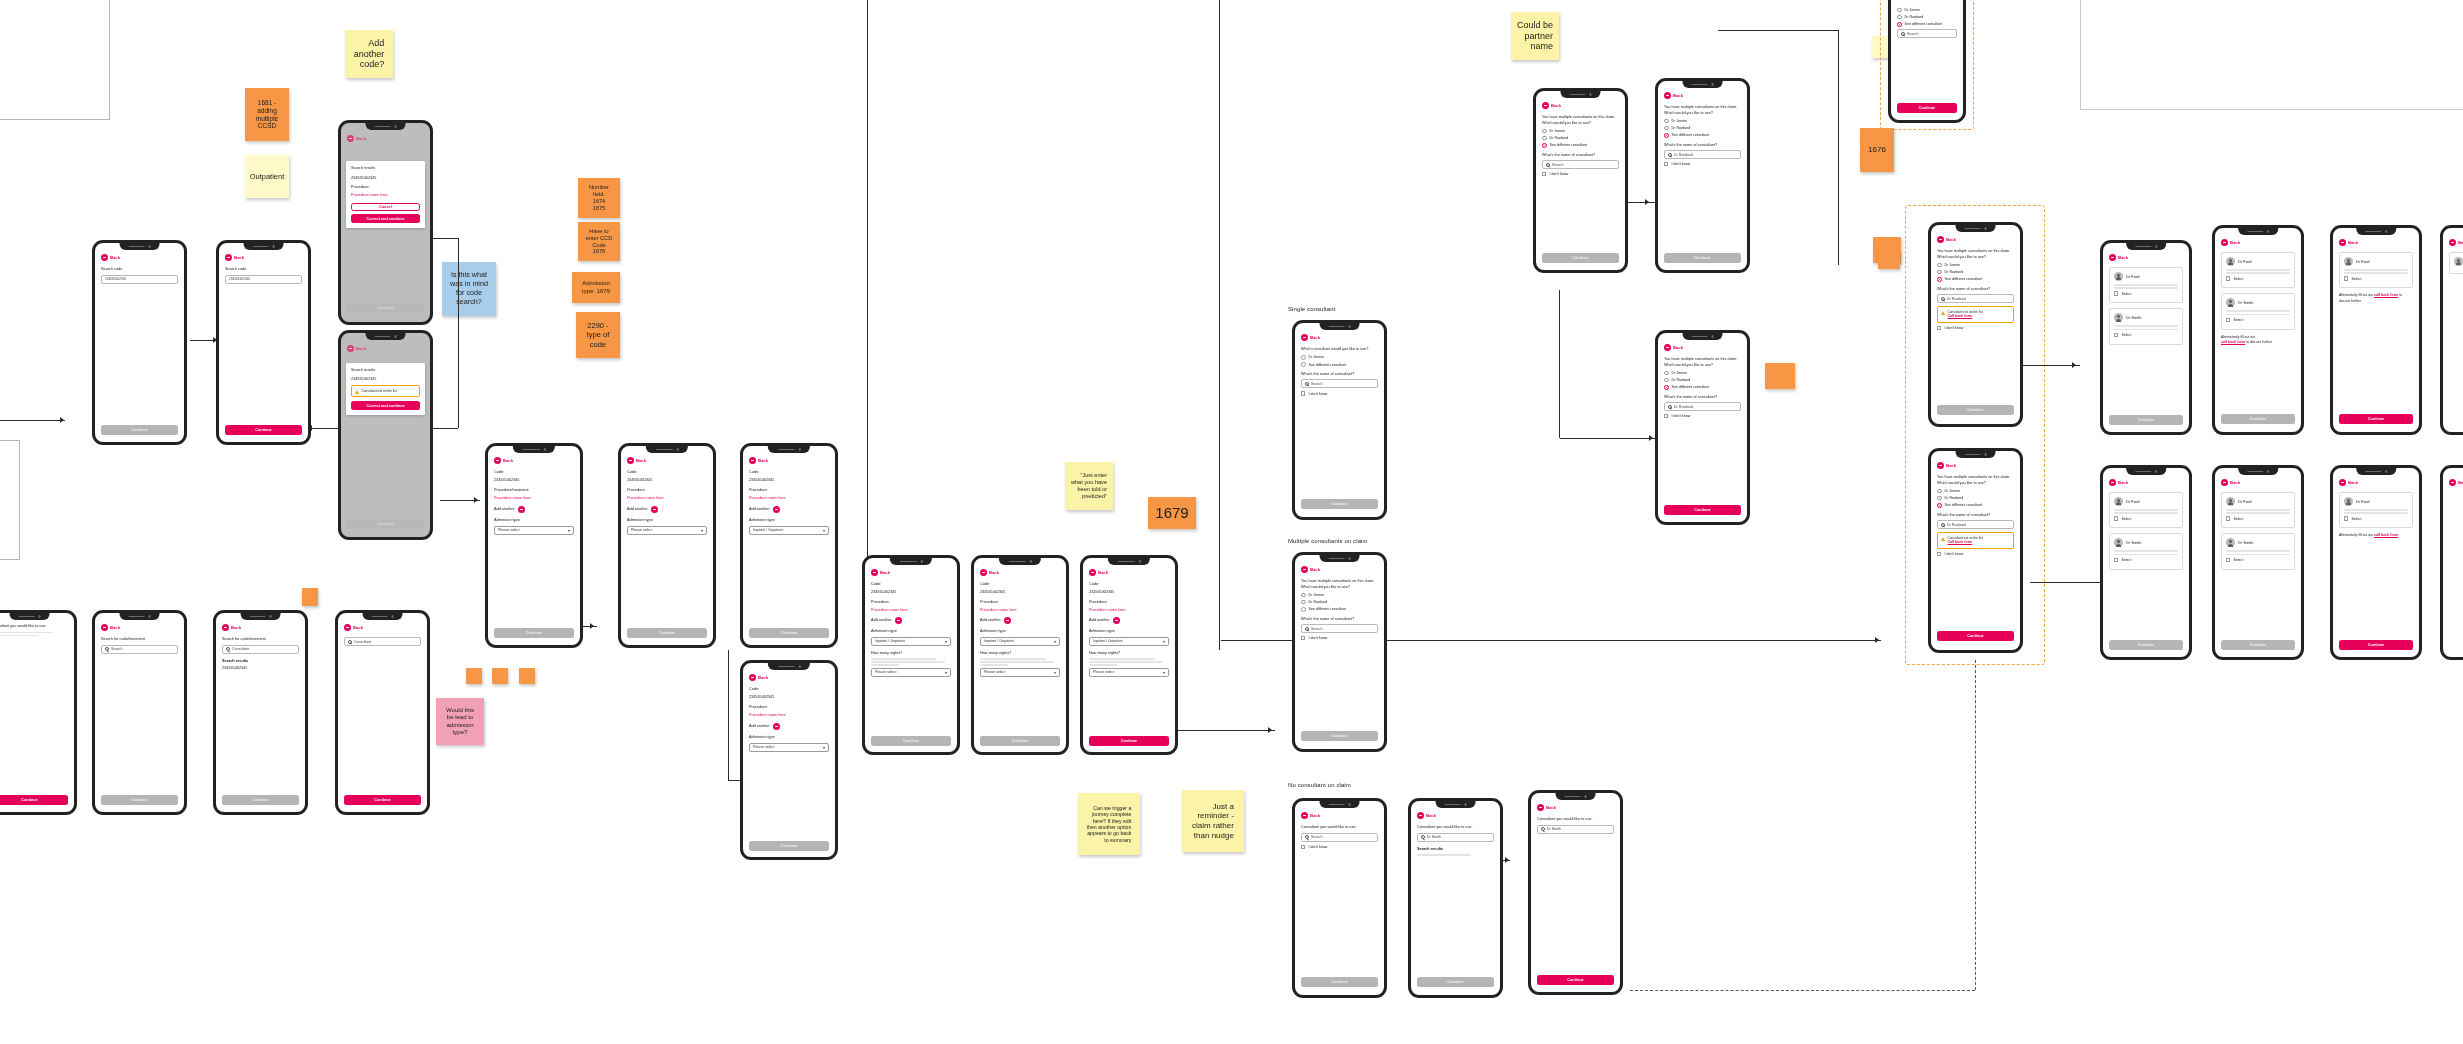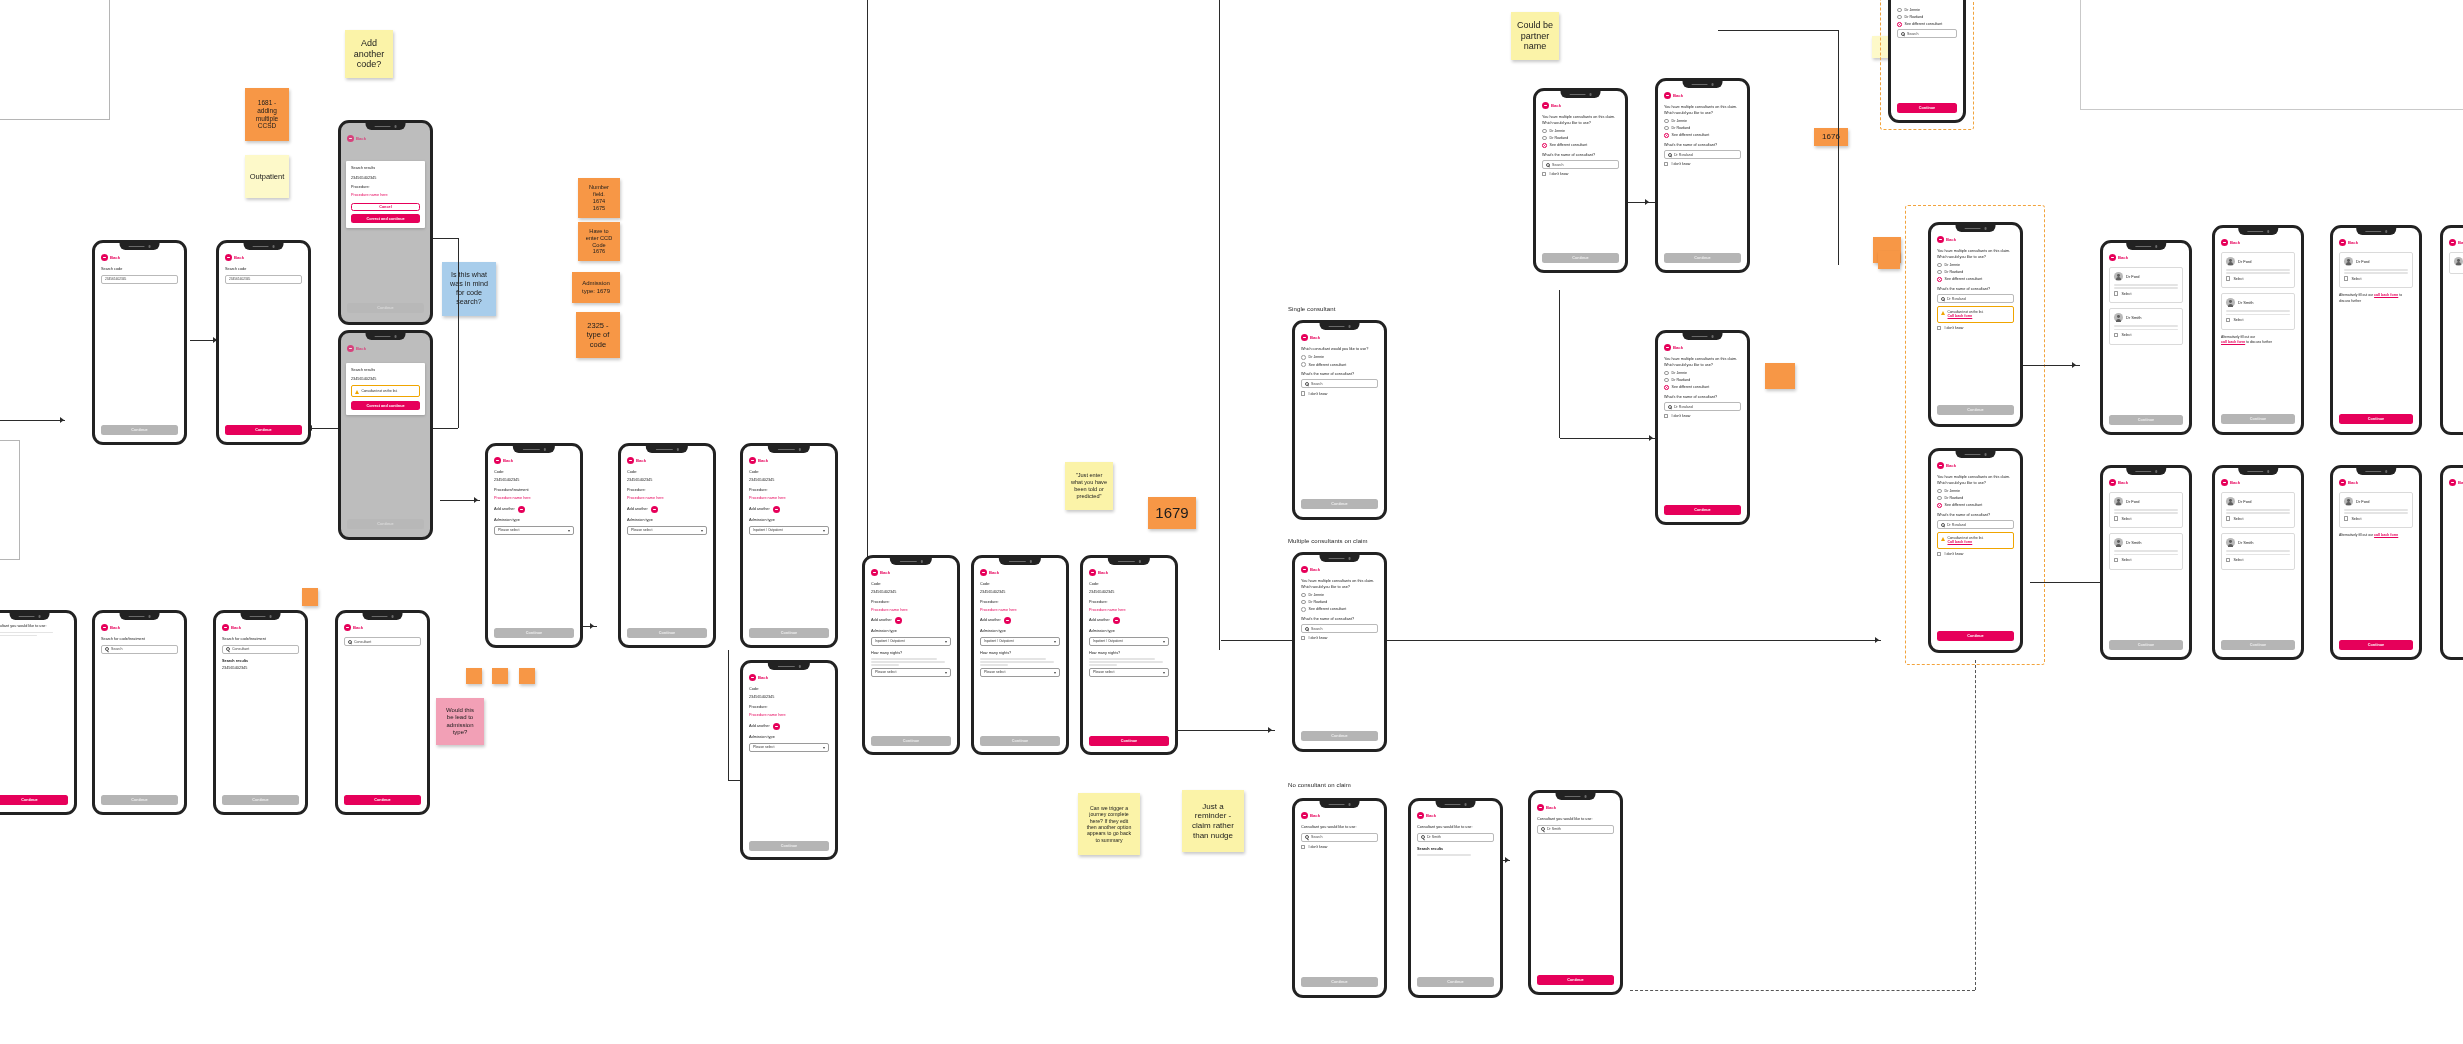--- a/index.html
+++ b/index.html
@@ -16,21 +16,21 @@
     position: absolute;
     display: flex; align-items: center; justify-content: center;
     text-align: center;
     color: #1c1c1c;
     line-height: 1.22;
     padding: 3px;
     box-shadow: 1px 2px 3px rgba(0,0,0,.22);
     white-space: pre-line;
     font-family: "Liberation Sans", sans-serif;
   }
-  .note.yellow { background: #fbf3a8; }
+  .note.yellow { background: #fbf3a8; text-align: right; }
   .note.yellow-pale { background: #fdf9c9; }
   .note.orange { background: #f79746; }
   .note.blue  { background: #a8cdeb; }
   .note.pink  { background: #f2a0b6; }
 
   
   .seclabel {
     position: absolute;
     font-size: 6px; color: #1d1d1d; letter-spacing: .1px;
     white-space: nowrap;
@@ -175,21 +175,21 @@
   <div class="note orange" style="left:578px; top:178px; width:42px; height:40px; font-size:5.6px;">Number
 field.
 1674
 1675</div>
   <div class="note orange" style="left:578px; top:222px; width:42px; height:39px; font-size:5.6px;">Have to
 enter CCD
 Code
 1676</div>
   <div class="note orange" style="left:572px; top:272px; width:48px; height:31px; font-size:6px;">Admission
 type: 1679</div>
-  <div class="note orange" style="left:576px; top:312px; width:44px; height:46px; font-size:7.5px;">2325 -
+  <div class="note orange" style="left:576px; top:312px; width:44px; height:46px; font-size:7.5px;">2290 -
 type of
 code</div>
 
   <div class="note blue" style="left:442px; top:262px; width:54px; height:54px; font-size:7.2px;">Is this what
 was in mind
 for code
 search?</div>
 
   <div class="note pink" style="left:338px; top:692px; width:44px; height:44px; font-size:6px;">Need to be
 able to
@@ -213,21 +213,21 @@
 appears to go back
 to summary</div>
   <div class="note yellow" style="left:1182px; top:790px; width:62px; height:62px; font-size:8px;">Just a
 reminder -
 claim rather
 than nudge</div>
 
   <div class="note yellow" style="left:1511px; top:12px; width:48px; height:48px; font-size:9px;">Could be
 partner
 name</div>
-  <div class="note orange" style="left:1814px; top:128px; width:34px; height:18px; font-size:8px;">1676</div>
+  <div class="note orange" style="left:1860px; top:128px; width:34px; height:44px; font-size:8px;">1676</div>
 
   <div class="note yellow-pale" style="left:1872px; top:36px; width:22px; height:22px;"></div>
   <div class="note orange" style="left:1765px; top:363px; width:30px; height:26px;"></div>
   <div class="note orange" style="left:1873px; top:237px; width:28px; height:26px;"></div>
   <div class="note orange" style="left:1878px; top:251px; width:22px; height:18px;"></div>
   <div class="note orange" style="left:302px; top:588px; width:16px; height:18px;"></div>
   <div class="note orange" style="left:466px; top:668px; width:16px; height:16px;"></div>
   <div class="note orange" style="left:492px; top:668px; width:16px; height:16px;"></div>
   <div class="note orange" style="left:519px; top:668px; width:16px; height:16px;"></div>
 

